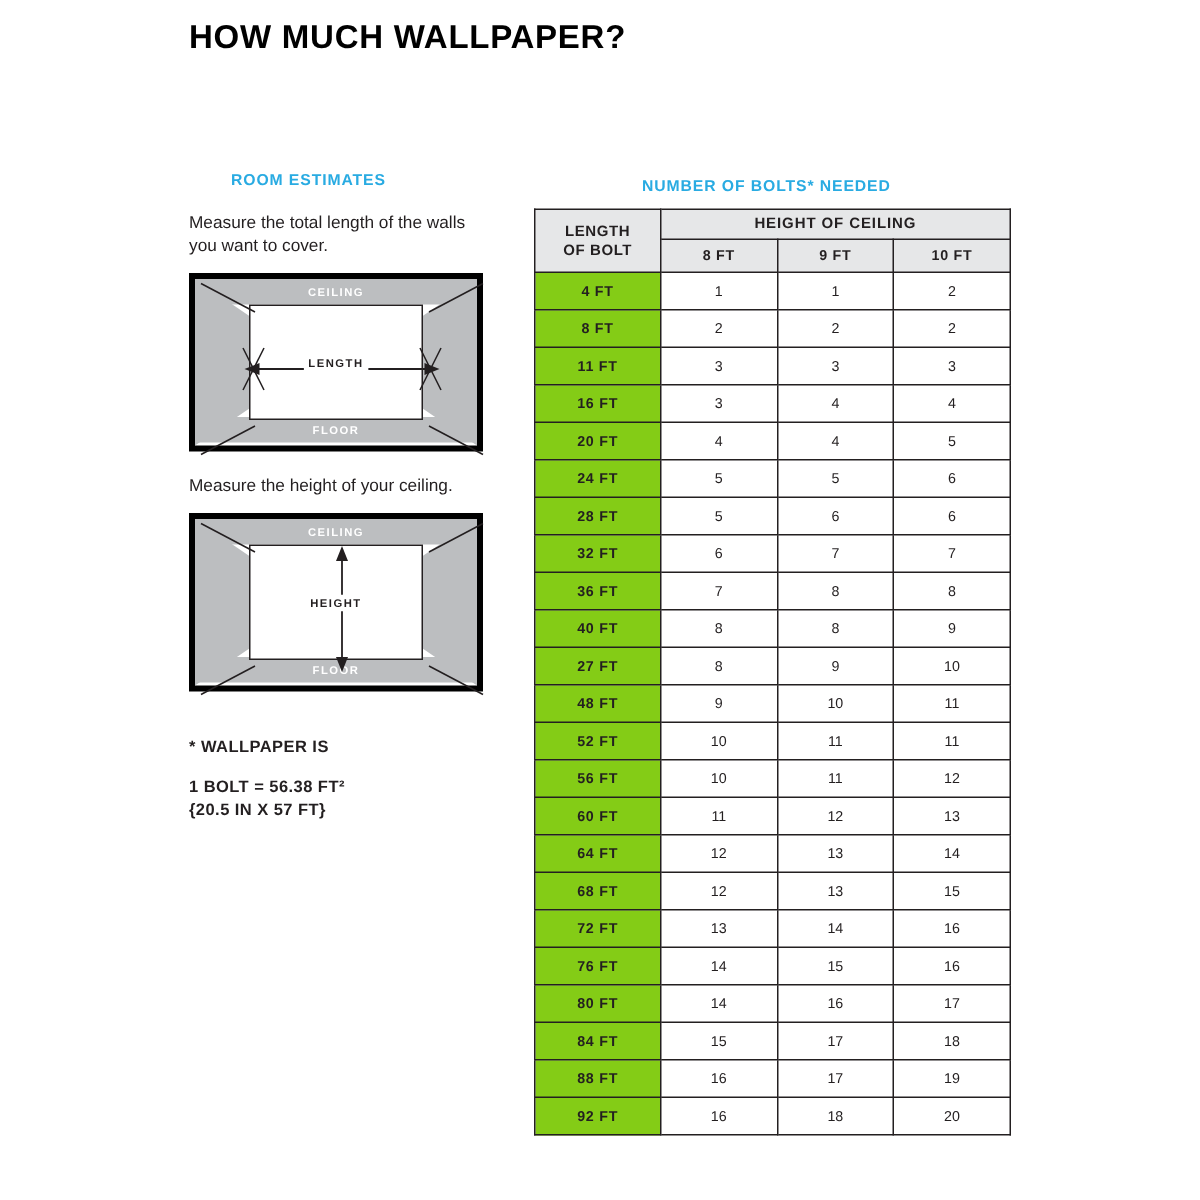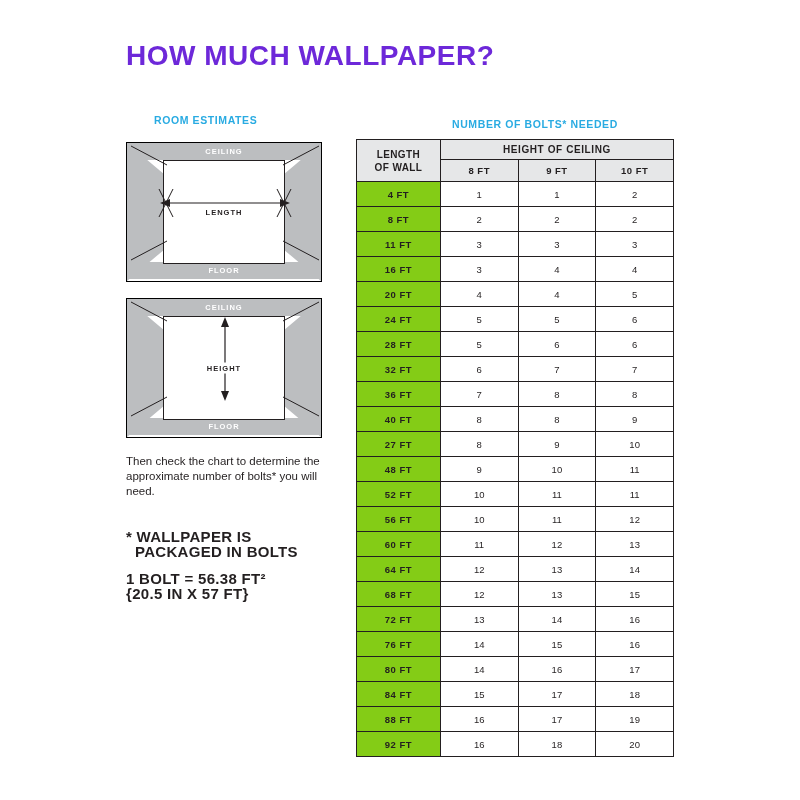--- a/index.html
+++ b/index.html
@@ -12,25 +12,25 @@
   #page {
     position: relative;
     width: 800px; height: 800px;
     background: #ffffff;
     overflow: hidden;
   }
 
   
   .title {
     position: absolute;
-    left: 126px; top: 40px;
-    font-size: 28px;
+    left: 126px; top: 12px;
+    font-size: 22px;
     font-weight: bold;
     letter-spacing: 0.5px;
-    color: #6d28d9;
+    color: #000000;
   }
 
   
   .left-col {
     position: absolute;
     left: 126px; top: 114px;
     width: 200px;
   }
   .section-head {
     font-size: 10.5px;
@@ -41,34 +41,34 @@
     padding-left: 28px;
   }
   .body-text {
     font-size: 11.5px;
     line-height: 15px;
     color: #231F20;
     margin-bottom: 10px;
   }
   .note-block {
     margin-top: 30px;
-    font-size: 15px;
+    font-size: 11px;
     font-weight: bold;
     line-height: 15px;
     color: #231F20;
     letter-spacing: 0.3px;
   }
   .note-block .indent { padding-left: 9px; display: block; }
   .note-block .gap { display: block; height: 12px; }
 
   
   .room {
     position: relative;
-    width: 196px; height: 140px;
-    border: 1px solid #000000;
+    width: 196px; height: 119px;
+    border: 4px solid #000000;
     background: #ffffff;
     margin: 6px 0 16px 0;
   }
   .room .band {
     position: absolute;
     left: 0; width: 100%;
     height: 17px;
     background: #BCBEC0;
     color: #ffffff;
     font-size: 7.5px;
@@ -108,21 +108,20 @@
   .dim-label.height { left: 50%; top: 50%; transform: translate(-50%,-50%); }
 
   
   .table-head {
     position: absolute;
     left: 428px; top: 118px;
     font-size: 10.5px;
     font-weight: bold;
     letter-spacing: 0.6px;
     color: #29ABE2;
-    margin-left: 24px;
   }
   table.bolts {
     position: absolute;
     left: 356px; top: 139px;
     border-collapse: collapse;
     width: 318px;
     background: #ffffff;
   }
   table.bolts th, table.bolts td {
     border: 1px solid #231F20;
@@ -169,20 +168,21 @@
 <body>
 
 <div id="page">
 
   <div class="title">HOW MUCH WALLPAPER?</div>
 
   <div class="left-col">
 
     <div class="section-head">ROOM ESTIMATES</div>
 
+    <div class="body-text">Measure the total length of the walls you want to cover.</div>
 
     <div class="room">
       <div class="wall-left"></div>
       <div class="wall-right"></div>
       <div class="band ceiling">CEILING</div>
       <div class="band floor">FLOOR</div>
       <div class="inner"></div>
       <svg width="196" height="120">
         <line x1="4" y1="3" x2="40" y2="22" stroke="#231F20" stroke-width="1"></line>
         <line x1="192" y1="3" x2="156" y2="22" stroke="#231F20" stroke-width="1"></line>
@@ -192,58 +192,57 @@
         <polygon points="33,60 43,56 43,64" fill="#231F20"></polygon>
         <polygon points="163,60 153,56 153,64" fill="#231F20"></polygon>
         <line x1="32" y1="46" x2="46" y2="74" stroke="#231F20" stroke-width="1"></line>
         <line x1="46" y1="46" x2="32" y2="74" stroke="#231F20" stroke-width="1"></line>
         <line x1="150" y1="46" x2="164" y2="74" stroke="#231F20" stroke-width="1"></line>
         <line x1="164" y1="46" x2="150" y2="74" stroke="#231F20" stroke-width="1"></line>
       </svg>
       <div class="dim-label length">LENGTH</div>
     </div>
 
+    <div class="body-text">Measure the height of your ceiling.</div>
 
     <div class="room">
       <div class="wall-left"></div>
       <div class="wall-right"></div>
       <div class="band ceiling">CEILING</div>
       <div class="band floor">FLOOR</div>
       <div class="inner"></div>
       <svg width="196" height="120">
         <line x1="4" y1="3" x2="40" y2="22" stroke="#231F20" stroke-width="1"></line>
         <line x1="192" y1="3" x2="156" y2="22" stroke="#231F20" stroke-width="1"></line>
         <line x1="4" y1="117" x2="40" y2="98" stroke="#231F20" stroke-width="1"></line>
         <line x1="192" y1="117" x2="156" y2="98" stroke="#231F20" stroke-width="1"></line>
         <line x1="98" y1="24" x2="98" y2="96" stroke="#231F20" stroke-width="1.2"></line>
         <polygon points="98,18 94,28 102,28" fill="#231F20"></polygon>
         <polygon points="98,102 94,92 102,92" fill="#231F20"></polygon>
       </svg>
       <div class="dim-label height">HEIGHT</div>
     </div>
 
-    <div class="body-text">Then check the chart to determine the approximate number of bolts* you will need.</div>
 
     <div class="note-block">
       <span>* WALLPAPER IS</span>
-      <span class="indent">PACKAGED IN BOLTS</span>
       <span class="gap"></span>
       <span>1 BOLT = 56.38 FT²</span>
       <span style="display:block">{20.5 IN X 57 FT}</span>
     </div>
   </div>
 
   <div class="table-head">NUMBER OF BOLTS* NEEDED</div>
 
   <table class="bolts">
     <thead>
       <tr>
         <th class="corner" rowspan="2">
           <span>LENGTH</span><br>
-          <span>OF WALL</span>
+          <span>OF BOLT</span>
         </th>
         <th class="group" colspan="3">HEIGHT OF CEILING</th>
       </tr>
       <tr>
         <th class="sub">8 FT</th>
         <th class="sub">9 FT</th>
         <th class="sub">10 FT</th>
       </tr>
     </thead>
     <tbody id="bolts-body">

